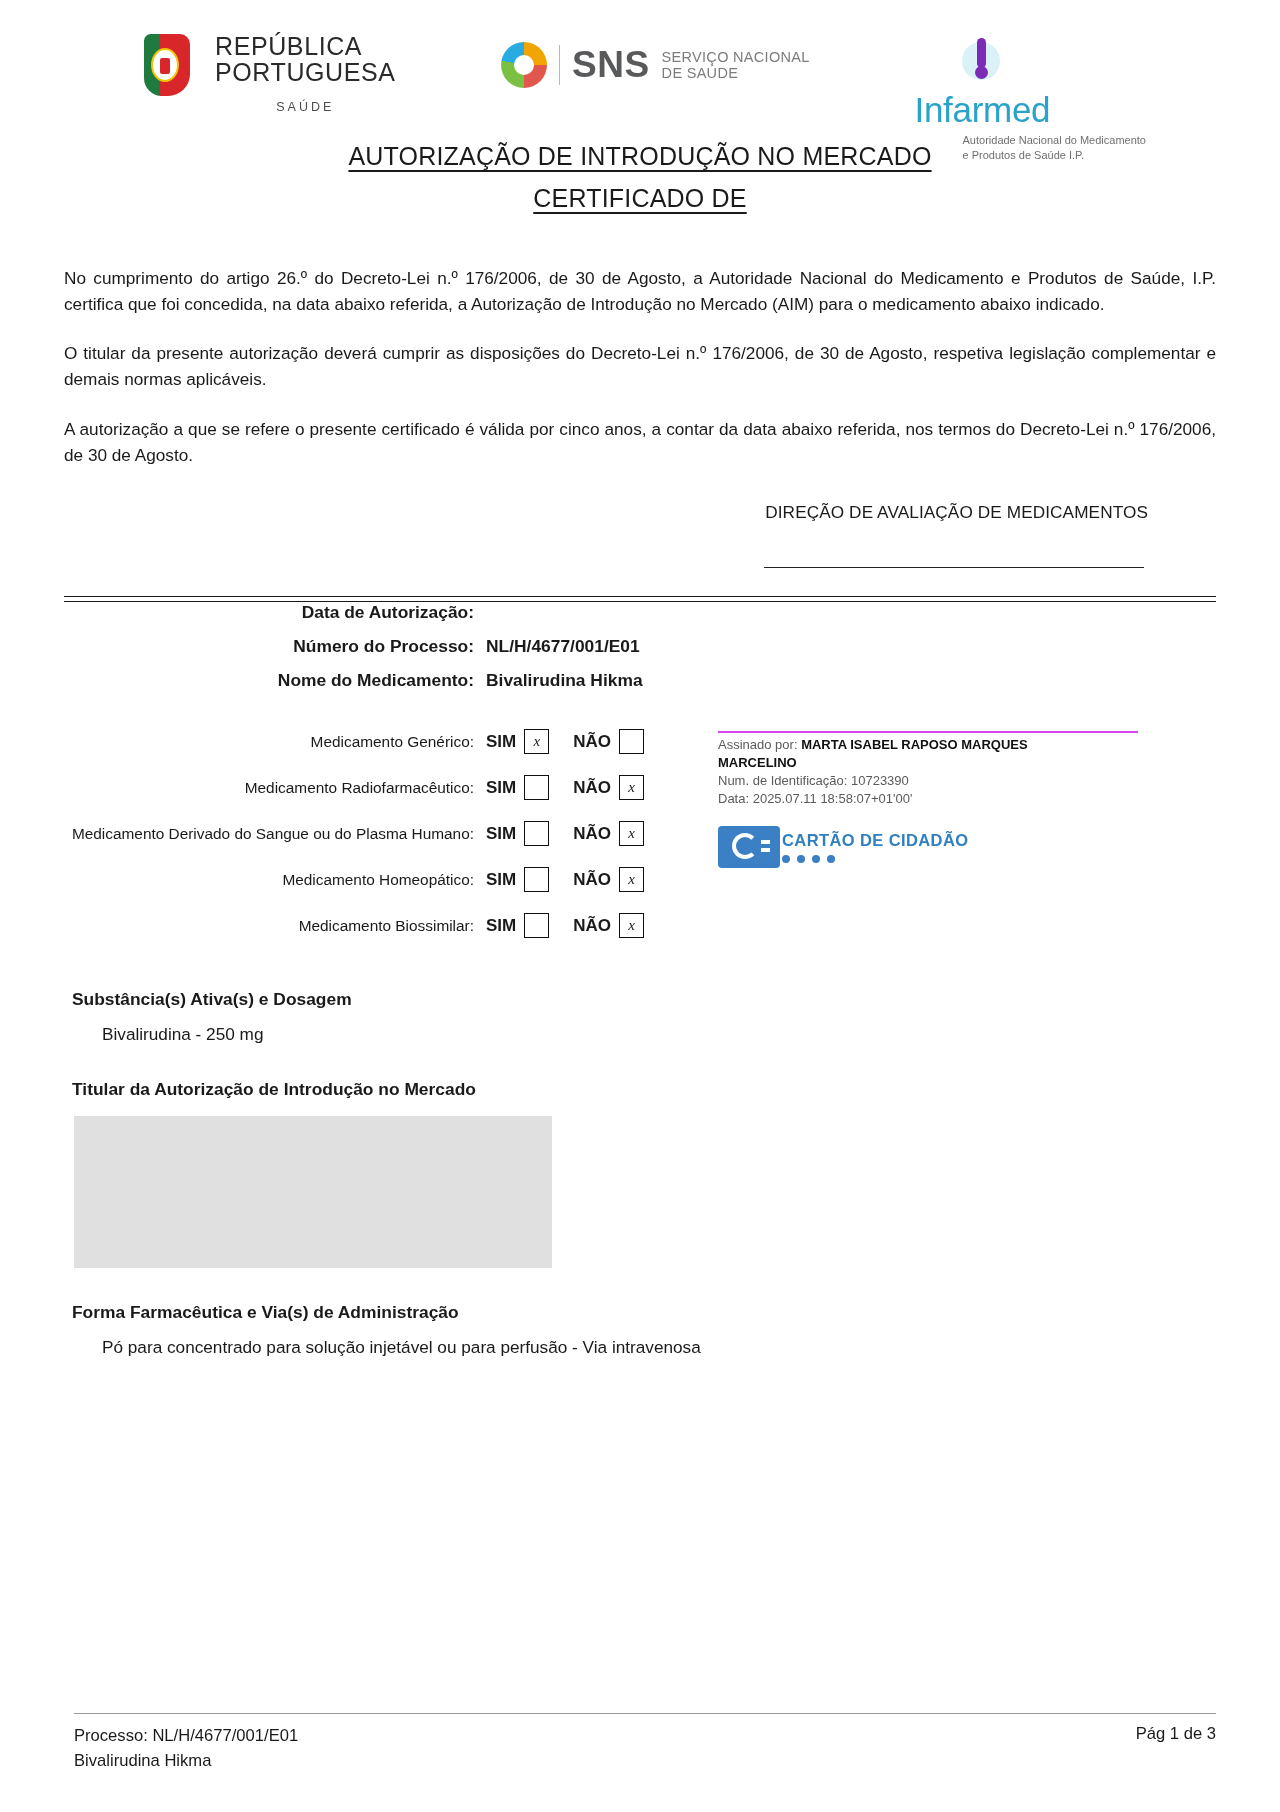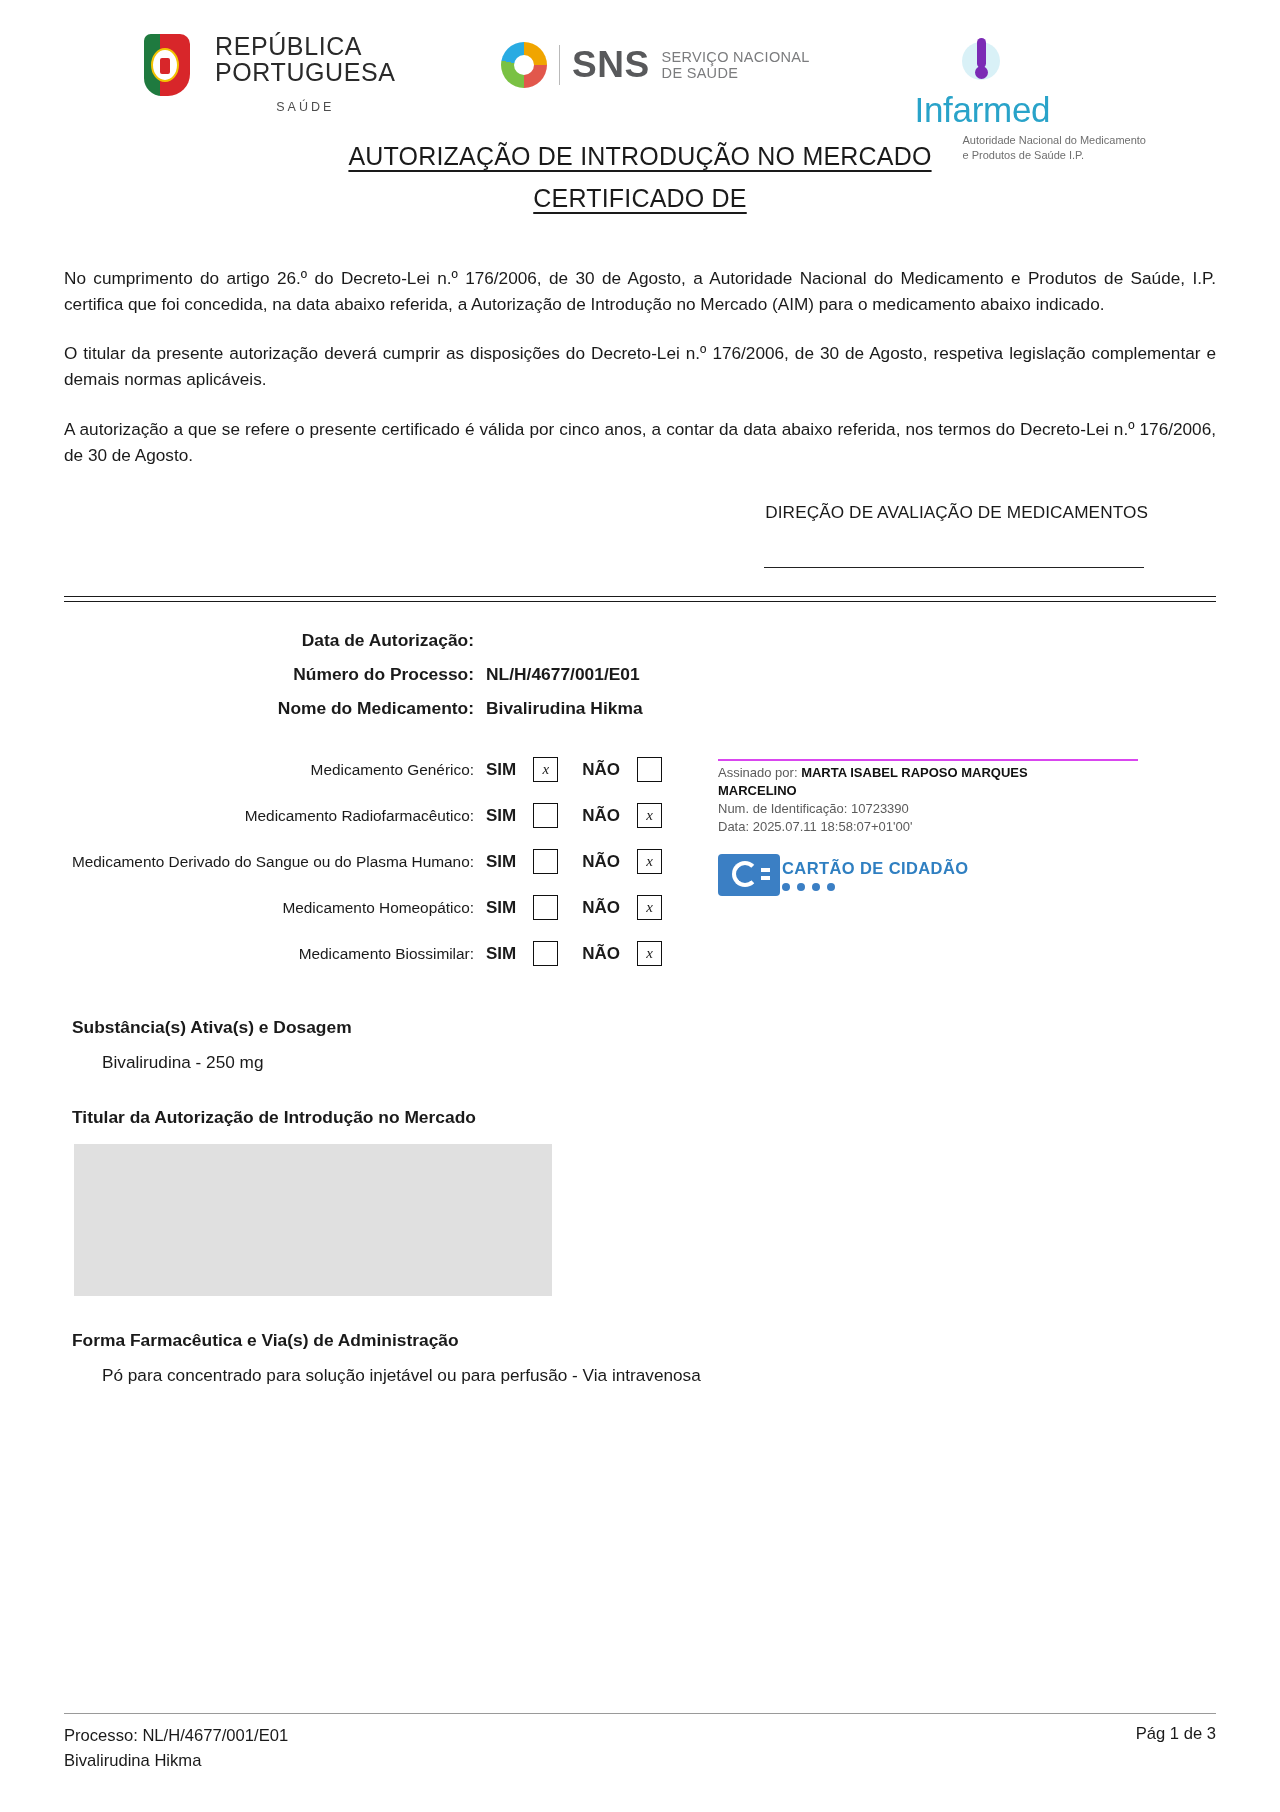--- a/index.html
+++ b/index.html
@@ -220,21 +220,20 @@
 
   .rule-double {
     margin-top: 28px;
     border-top: 1.2px solid #1a1a1a;
     height: 4px;
     border-bottom: 1.2px solid #1a1a1a;
   }
 
   
   .fields {
-    margin-top: 28px;
   }
   .frow {
     display: flex;
     align-items: baseline;
     margin-bottom: 13px;
   }
   .flabel {
     width: 410px;
     text-align: right;
     font-weight: 700;
@@ -263,21 +262,21 @@
   .clabel {
     width: 410px;
     text-align: right;
     font-size: 15.4px;
     padding-right: 12px;
     line-height: 1.3;
   }
   .copt {
     display: flex;
     align-items: center;
-    gap: 17px;
+    gap: 8px;
     margin-right: 24px;
   }
   .copt .txt {
     font-size: 17px;
     font-weight: 700;
   }
   .box {
     width: 25px;
     height: 25px;
     border: 1.4px solid #111;
@@ -379,21 +378,21 @@
   .holder-box {
     margin: 16px 0 0 10px;
     width: 478px;
     height: 152px;
     background: #e0e0e0;
   }
 
   
   .footer {
     position: absolute;
-    left: 64px;
+    left: 74px;
     right: 64px;
     bottom: 38px;
   }
   .footer .f-rule {
     border-top: 1.1px solid #9a9a9a;
     margin-bottom: 10px;
   }
   .footer .f-row {
     display: flex;
     justify-content: space-between;

